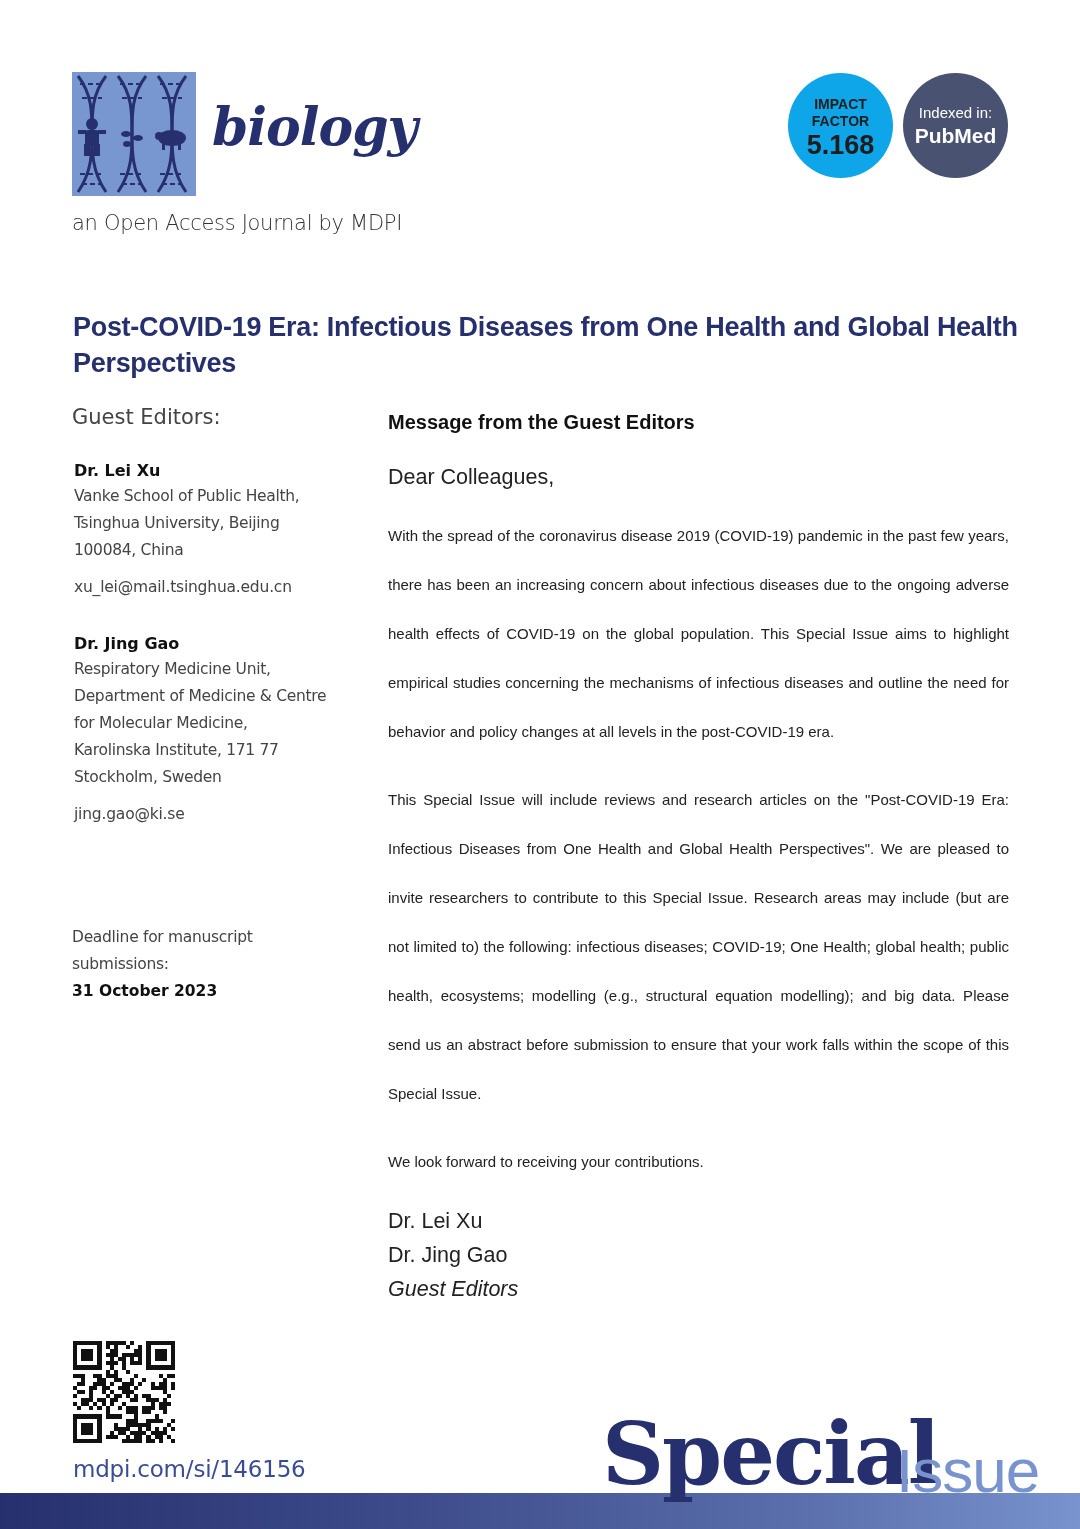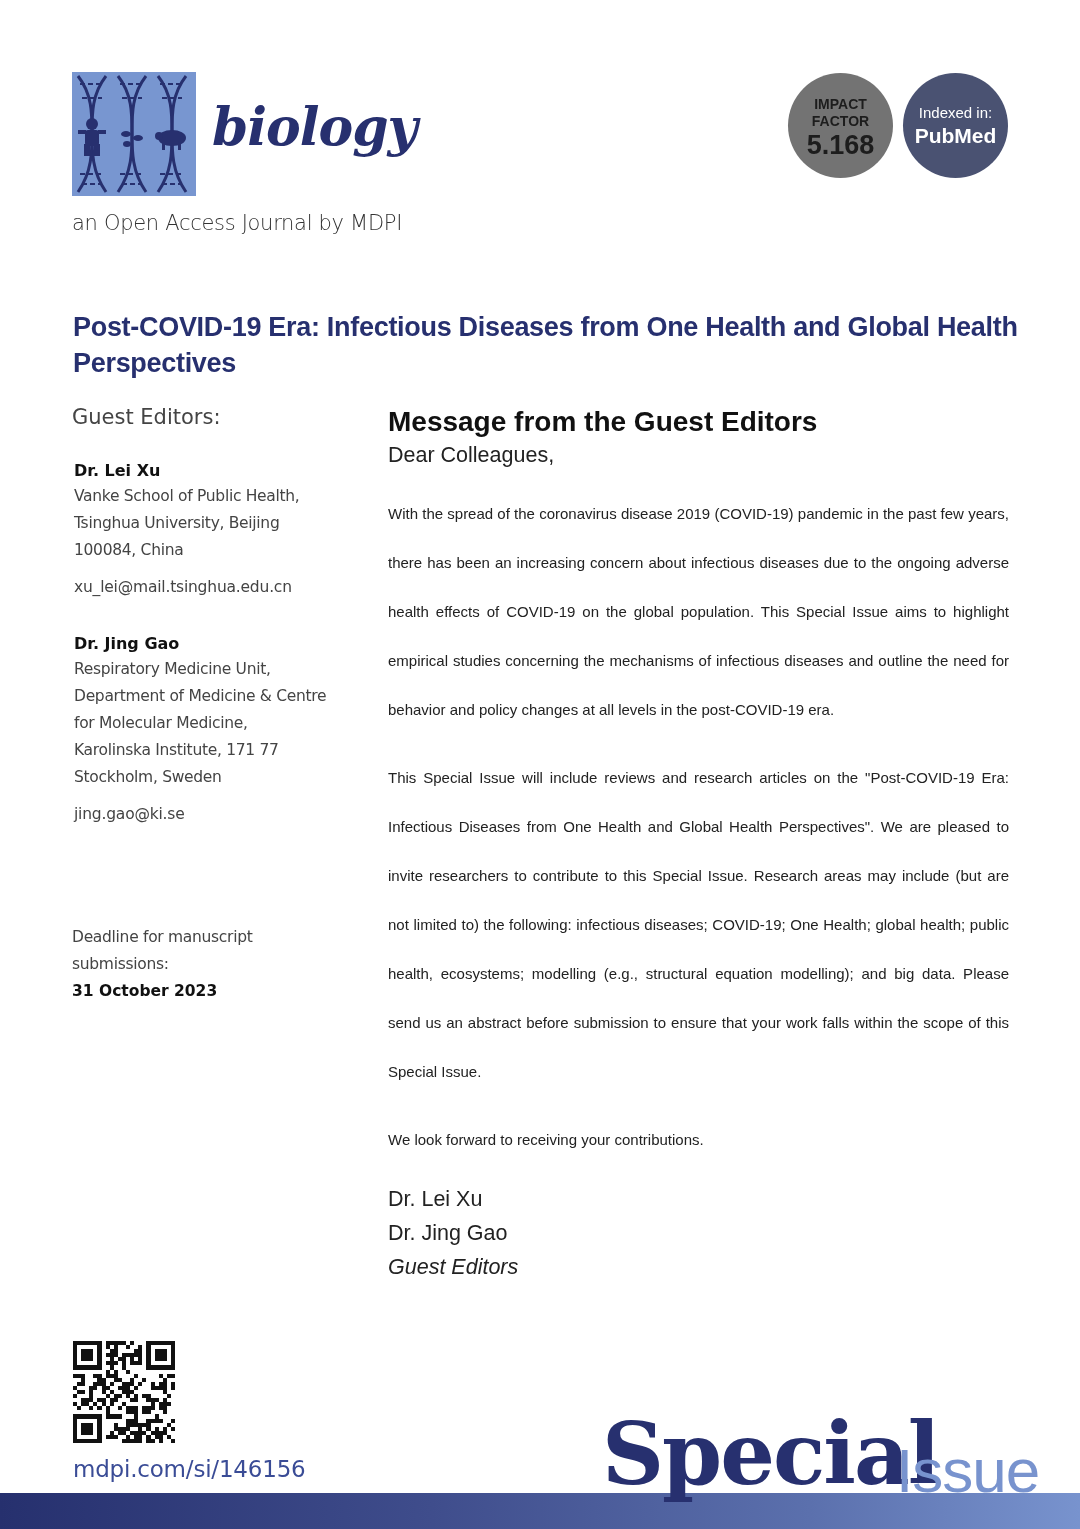--- a/index.html
+++ b/index.html
@@ -6,21 +6,21 @@
   html, body { width: 1080px; height: 1529px; background: #ffffff; overflow: hidden; }
   body { position: relative; font-family: "Liberation Sans", sans-serif; color: #222; }
 
   
   .logo-box { position: absolute; left: 72px; top: 72px; width: 124px; height: 124px; background: #7896d0; }
   .logo-box svg { width: 124px; height: 124px; display: block; }
   .journal-name { position: absolute; left: 212px; top: 96px; font-family: "DejaVu Serif", serif; font-style: italic; font-weight: bold; font-size: 52px; color: #27306f; letter-spacing: -1px; }
   .journal-sub { position: absolute; left: 72px; top: 211px; font-family: "DejaVu Sans", sans-serif; font-size: 21px; font-weight: 300; color: #333; letter-spacing: -0.3px; }
 
   .badge { position: absolute; border-radius: 50%; display: flex; flex-direction: column; align-items: center; justify-content: center; text-align: center; font-family: "Liberation Sans", sans-serif; }
-  .badge-if { left: 788px; top: 73px; width: 105px; height: 105px; background: #737373; color: #1d1d1d; }
+  .badge-if { left: 788px; top: 73px; width: 105px; height: 105px; background: #0ea5e9; color: #1d1d1d; }
   .badge-if .l1 { font-size: 14px; font-weight: bold; line-height: 17px; margin-top: 4px; }
   .badge-if .l2 { font-size: 27px; font-weight: bold; line-height: 30px; }
   .badge-pm { left: 903px; top: 73px; width: 105px; height: 105px; background: #4a5272; color: #ffffff; }
   .badge-pm .l1 { font-size: 15px; line-height: 20px; }
   .badge-pm .l2 { font-size: 21px; font-weight: bold; line-height: 26px; }
 
   
   .si-title { position: absolute; left: 73px; top: 309px; width: 960px; font-family: "Liberation Sans", sans-serif; font-weight: bold; font-size: 27px; line-height: 36px; color: #27306f; letter-spacing: -0.3px; }
 
   
@@ -28,21 +28,21 @@
   .lbl-guest { font-size: 21px; color: #444; margin-bottom: 30px; line-height: 24px; }
   .editor { margin-bottom: 32px; padding-left: 2px; }
   .editor-name { font-weight: bold; font-size: 16px; color: #111; line-height: 24px; }
   .editor-aff { font-size: 15.5px; line-height: 27px; color: #444; letter-spacing: -0.3px; }
   .editor-email { font-size: 15.5px; line-height: 26px; margin-top: 10px; color: #444; letter-spacing: -0.2px; }
   .deadline { position: absolute; left: 72px; top: 924px; width: 260px; font-family: "DejaVu Sans", sans-serif; font-size: 15.5px; line-height: 27px; color: #444; letter-spacing: -0.3px; }
   .deadline-date { font-weight: bold; color: #111; letter-spacing: 0; }
 
   
   .right-col { position: absolute; left: 388px; top: 406px; width: 621px; font-family: "Liberation Sans", sans-serif; color: #222; }
-  .msg-head { font-weight: bold; font-size: 28px; color: #111; line-height: 32px; }
+  .msg-head { font-weight: bold; font-size: 20px; color: #111; line-height: 32px; margin-bottom: 22px; }
   .greet { font-size: 21.5px; line-height: 34px; margin-bottom: 17px; color: #222; }
   .para { font-size: 15px; line-height: 49px; text-align: justify; margin-bottom: 19px; color: #222; font-weight: normal; }
   .sign { font-size: 21.5px; line-height: 33.8px; color: #222; }
   .sign-role { font-style: italic; }
 
   
   .qr { position: absolute; left: 73px; top: 1341px; width: 102px; height: 102px; }
   .qr svg { width: 102px; height: 102px; display: block; }
   .si-url { position: absolute; left: 73px; top: 1456px; font-family: "DejaVu Sans", sans-serif; font-size: 23px; color: #3a4c96; letter-spacing: -0.2px; text-decoration: none; }
   .bottom-bar { position: absolute; left: 0; top: 1493px; width: 1080px; height: 36px; background: linear-gradient(90deg, #26306e 0%, #3f4d8c 40%, #5b70ad 75%, #7893ce 100%); }

